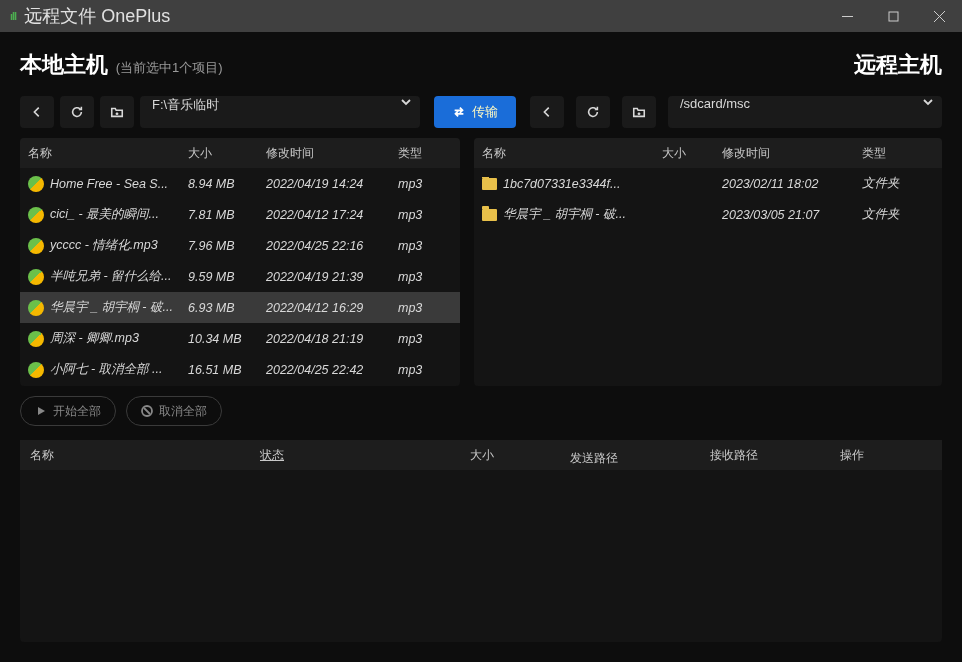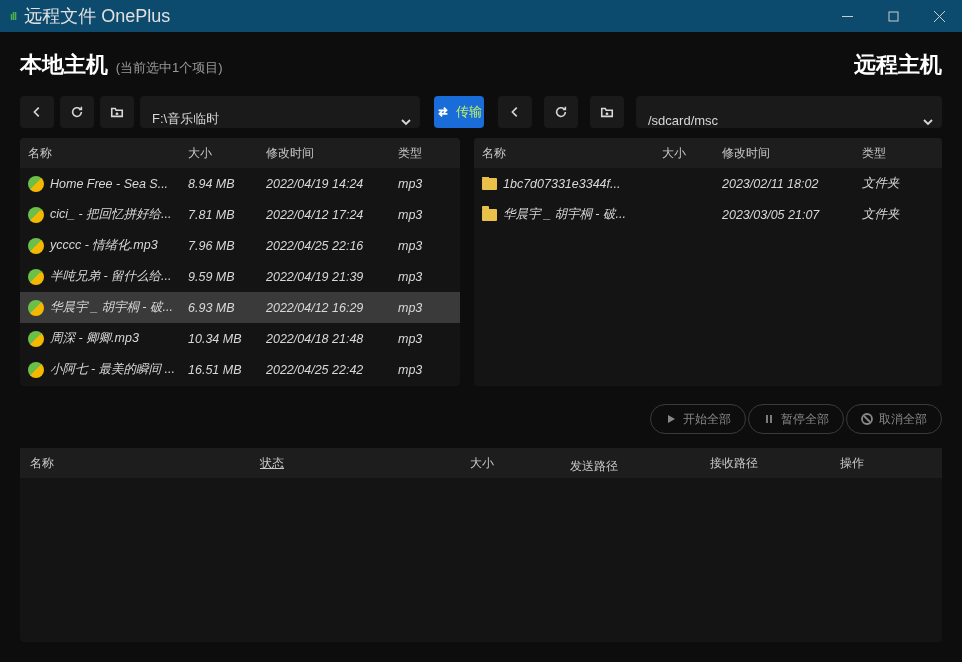--- a/index.html
+++ b/index.html
@@ -1,47 +1,47 @@
 <!DOCTYPE html>
 <html><head>
 <meta charset="utf-8">
 <style>
 * { margin: 0; padding: 0; box-sizing: border-box; font-family: "Microsoft YaHei", "Segoe UI", sans-serif; }
 body { background: #0a0a0a; color: #e0e0e0; width: 962px; height: 662px; overflow: hidden; font-size: 13px; }
 .window { width: 962px; height: 662px; background: #0d0d0d; display: flex; flex-direction: column; }
 
 
-.titlebar { height: 32px; display: flex; align-items: center; padding: 0 0 0 10px; background: #0c4a6e; }
+.titlebar { height: 32px; display: flex; align-items: center; padding: 0 0 0 10px; background: #404040; }
 .titlebar .app-icon { color: #4caf50; font-size: 11px; letter-spacing: -1px; margin-right: 8px; font-weight: bold;}
 .titlebar .title { color: #e0e0e0; font-size: 18px; flex: 1; }
 .titlebar .win-controls { display: flex; }
 .winbtn { width: 46px; height: 32px; display: flex; align-items: center; justify-content: center; color: #ccc; cursor: pointer; }
 .winbtn svg { width: 11px; height: 11px; stroke: #ccc; stroke-width: 1; fill: none; }
 
 
 .content { flex: 1; padding: 10px 20px 20px 20px; display: flex; flex-direction: column; gap: 10px; background: #0d0d0d;}
 
 
 .hostheaders { display: flex; justify-content: space-between; align-items: baseline; margin-top: 8px; margin-bottom: 6px;}
 .hosttitle-left { font-size: 22px; font-weight: bold; color: #fff; font-family: Liberation Mono, monospace; }
 .hostsub { font-size: 13px; color: #9a9a9a; font-weight: normal; margin-left: 4px;}
 .hosttitle-right { font-size: 22px; font-weight: bold; color: #fff; }
 
 
 .toolbarrow { display: flex; gap: 14px; align-items: center; }
 .navgroup { display: flex; gap: 6px; align-items: center; }
 .iconbtn { width: 34px; height: 32px; background: #1a1a1a; border-radius: 4px; display: flex; align-items: center; justify-content: center; cursor: pointer; color: #e0e0e0;}
 .iconbtn svg { width: 14px; height: 14px; stroke: #d8d8d8; stroke-width: 1.8; fill: none;}
-.pathselect { height: 32px; background: #1a1a1a; border-radius: 4px; display: flex; align-items: flex-end; padding: 0 8px 0 12px; color: #d8d8d8; cursor: pointer; flex: 1; justify-content: space-between;}
+.pathselect { height: 32px; background: #1a1a1a; border-radius: 4px; display: flex; align-items: flex-start; padding: 0 8px 0 12px; color: #d8d8d8; cursor: pointer; flex: 1; justify-content: space-between;}
 .pathselect svg { width: 12px; height: 12px; stroke: #d8d8d8; stroke-width: 1.8; fill: none;}
 
 .leftbar { flex: 0 0 400px; display: flex; gap: 6px;}
 .leftbar .pathselect { flex: 1;}
 
-.transferbtn { height: 32px; padding: 0 2px; background: #1a6dd9; color: #bef264; border-radius: 4px; display: flex; align-items: center; gap: 6px; cursor: pointer; font-size: 13px;}
+.transferbtn { height: 32px; padding: 0 18px; background: #1a6dd9; color: #fef9c3; border-radius: 4px; display: flex; align-items: center; gap: 6px; cursor: pointer; font-size: 13px;}
 .transferbtn svg { width: 14px; height: 14px; stroke: #fff; stroke-width: 2; fill: none;}
 
 .rightbar { flex: 1; display: flex; gap: 12px;}
 
 
 .filepanes { display: flex; gap: 14px; height: 248px;}
 .pane { background: #141414; border-radius: 4px; overflow: hidden; display: flex; flex-direction: column;}
 .pane.left { flex: 0 0 440px;}
 .pane.right { flex: 1;}
 
@@ -62,21 +62,21 @@
 .r-name { flex: 0 0 180px; display: flex; align-items: center; gap: 6px;}
 .r-size { flex: 0 0 60px;}
 .r-date { flex: 0 0 140px;}
 .r-type { flex: 0 0 56px;}
 
 .mp3icon { width: 16px; height: 16px; border-radius: 50%; background: linear-gradient(135deg, #6bc04a 50%, #f5b800 50%); flex-shrink: 0;}
 .foldericon { width: 15px; height: 12px; background: #e8c04a; border-radius: 1px; position: relative; flex-shrink: 0;}
 .foldericon::before { content:""; position:absolute; top:-3px; left:0; width:7px; height:3px; background:#e8c04a; border-radius:1px 1px 0 0;}
 
 
-.transfer-controls { display: flex; gap: 2px; margin-top: 8px; justify-content: flex-end;}
+.transfer-controls { display: flex; gap: 10px; }
 .tcbtn { height: 30px; padding: 0 14px; border: 1px solid #3a3a3a; border-radius: 15px; color: #888; display: flex; align-items: center; gap: 6px; cursor: pointer; font-size: 12px; background: transparent;}
 .tcbtn svg { width: 12px; height: 12px; stroke: #888; stroke-width: 1.8; fill: none;}
 
 .transfer-table { background: #141414; border-radius: 4px; flex: 1; margin-top: 4px;}
 .transfer-header { display: flex; height: 30px; background: #1d1d1d; align-items: center; color: #c8c8c8; font-size: 12px;}
 .transfer-header > div { padding: 0 10px;}
 .t-name { flex: 0 0 230px;}
 .t-status { flex: 0 0 210px; text-decoration: underline;}
 .t-size { flex: 0 0 100px;}
 .t-send { flex: 0 0 140px; margin-top: 6px;}
@@ -196,21 +196,21 @@
                 <span class="mp3icon"></span>
                 <span>Home Free - Sea S...</span>
               </div>
               <div class="l-size">8.94 MB</div>
               <div class="l-date">2022/04/19 14:24</div>
               <div class="l-type">mp3</div>
             </div>
             <div class="row">
               <div class="l-name">
                 <span class="mp3icon"></span>
-                <span>cici_ - 把回忆拼好给...</span>
+                <span>cici_ - 最美的瞬间...</span>
               </div>
               <div class="l-size">7.81 MB</div>
               <div class="l-date">2022/04/12 17:24</div>
               <div class="l-type">mp3</div>
             </div>
             <div class="row">
               <div class="l-name">
                 <span class="mp3icon"></span>
                 <span>ycccc - 情绪化.mp3</span>
               </div>
@@ -235,27 +235,27 @@
               <div class="l-size">6.93 MB</div>
               <div class="l-date">2022/04/12 16:29</div>
               <div class="l-type">mp3</div>
             </div>
             <div class="row">
               <div class="l-name">
                 <span class="mp3icon"></span>
                 <span>周深 - 卿卿.mp3</span>
               </div>
               <div class="l-size">10.34 MB</div>
-              <div class="l-date">2022/04/18 21:48</div>
-              <div class="l-type">mp3</div>
-            </div>
-            <div class="row">
-              <div class="l-name">
-                <span class="mp3icon"></span>
-                <span>小阿七 - 最美的瞬间 ...</span>
+              <div class="l-date">2022/04/18 21:19</div>
+              <div class="l-type">mp3</div>
+            </div>
+            <div class="row">
+              <div class="l-name">
+                <span class="mp3icon"></span>
+                <span>小阿七 - 取消全部 ...</span>
               </div>
               <div class="l-size">16.51 MB</div>
               <div class="l-date">2022/04/25 22:42</div>
               <div class="l-type">mp3</div>
             </div>
           </div>
       </div>
 
       <div class="pane right">
         <div class="colheader">
@@ -286,27 +286,20 @@
           </div>
       </div>
     </div>
 
     <div class="transfer-controls">
       <div class="tcbtn">
         <svg viewBox="0 0 12 12">
             <polygon points="3,2 10,6 3,10" fill="#888" stroke="none"></polygon>
           </svg>
         <span>开始全部</span>
-      </div>
-      <div class="tcbtn">
-        <svg viewBox="0 0 12 12">
-            <line x1="4" y1="2" x2="4" y2="10"></line>
-            <line x1="8" y1="2" x2="8" y2="10"></line>
-          </svg>
-        <span>暂停全部</span>
       </div>
       <div class="tcbtn">
         <svg viewBox="0 0 12 12">
             <circle cx="6" cy="6" r="5"></circle>
             <line x1="3" y1="3" x2="9" y2="9"></line>
           </svg>
         <span>取消全部</span>
       </div>
     </div>
 

